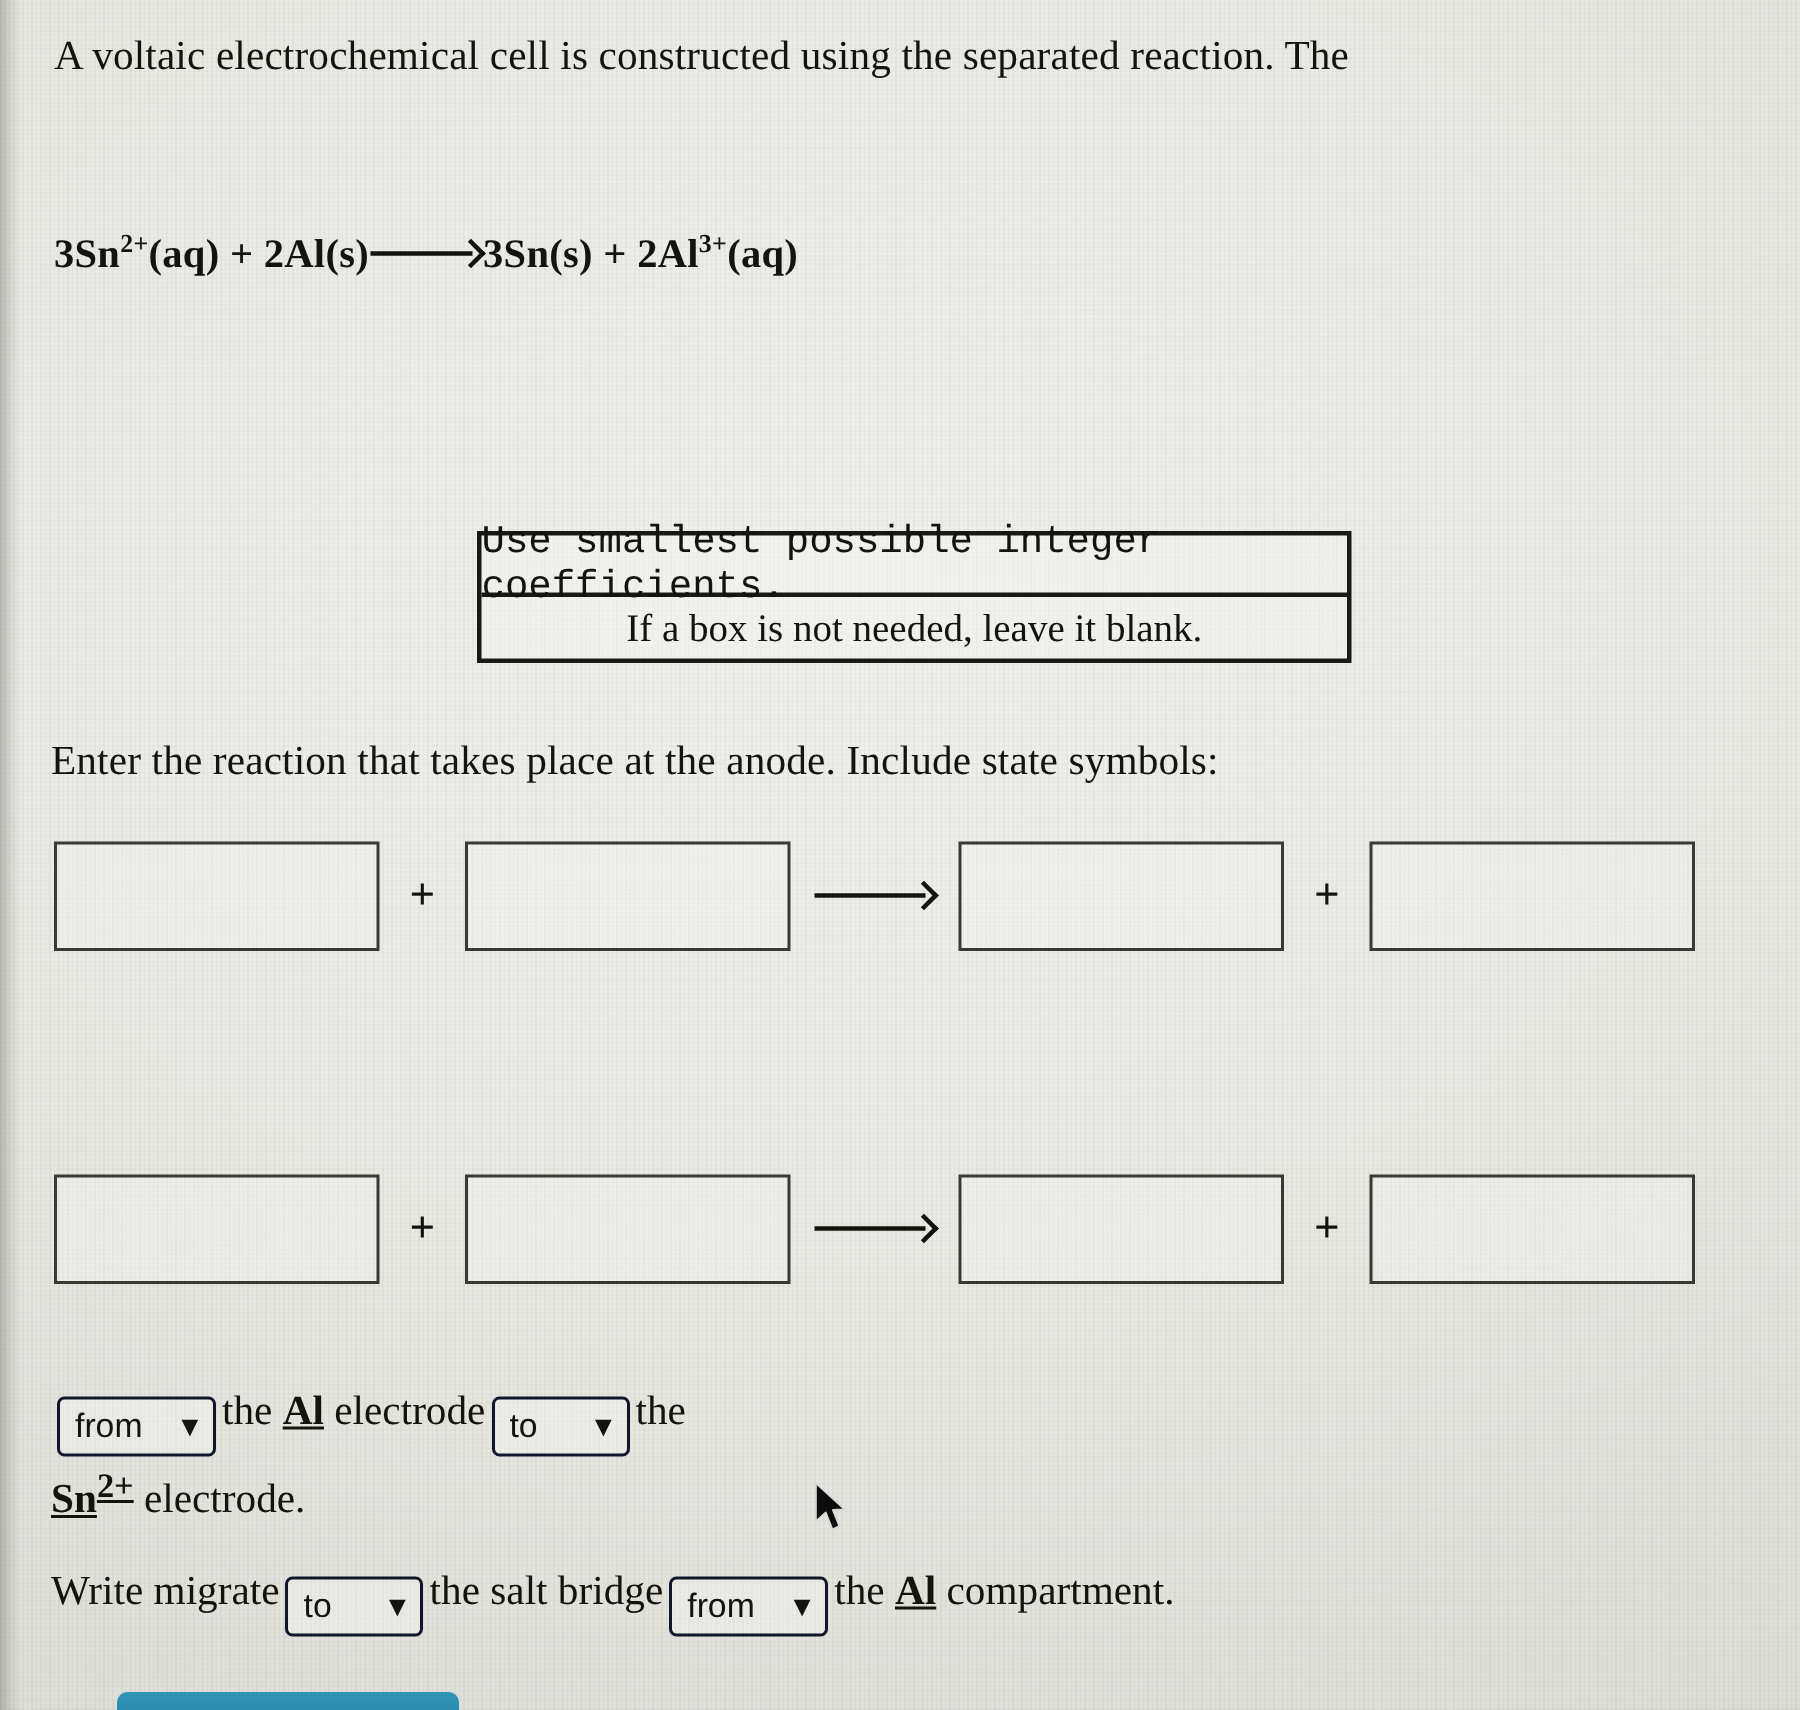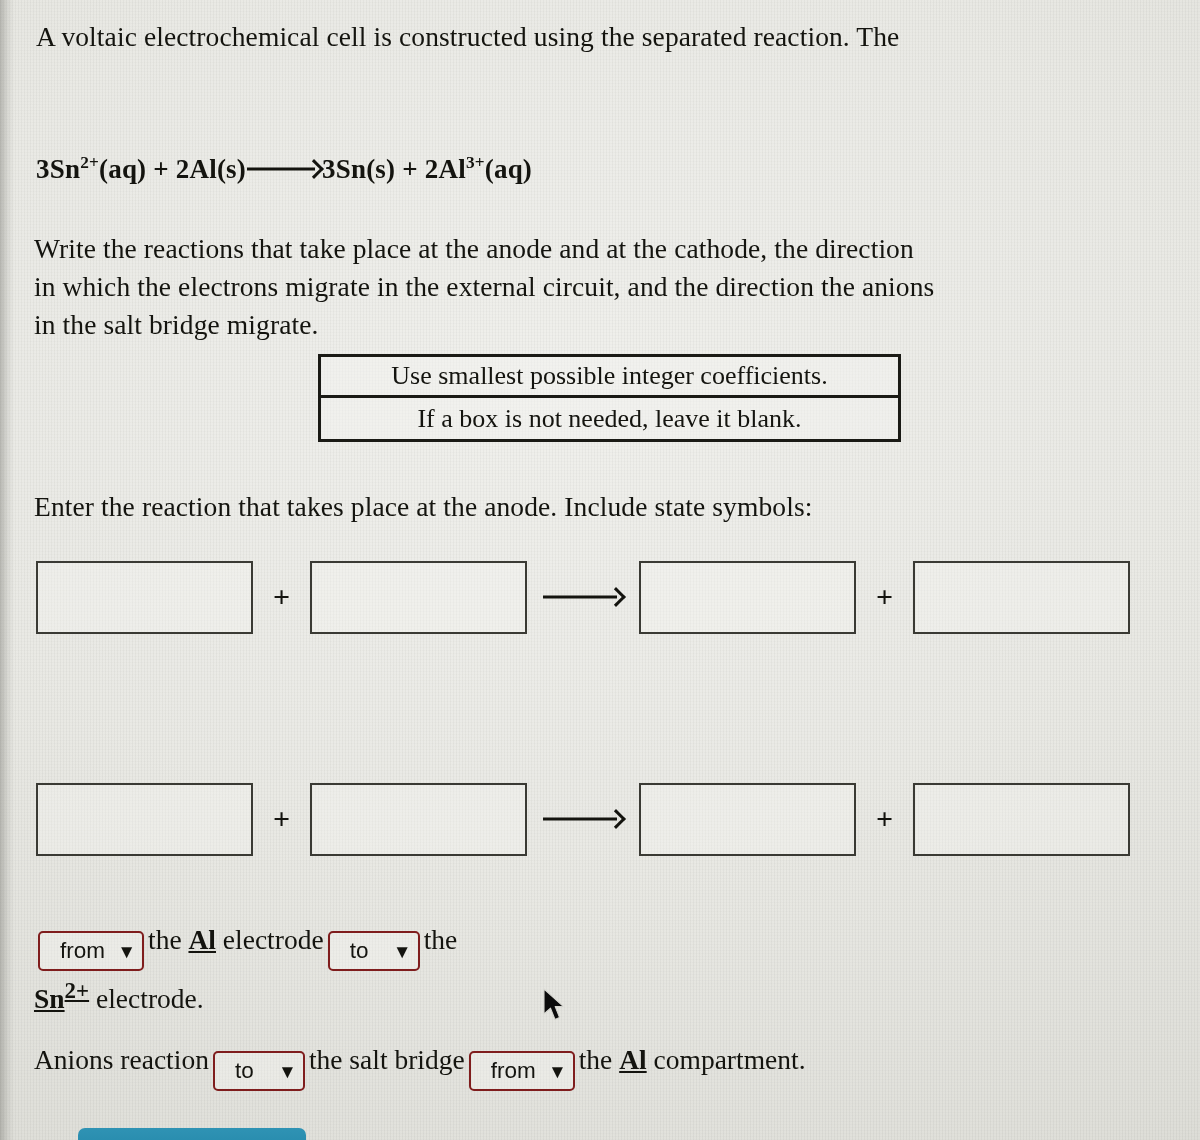--- a/index.html
+++ b/index.html
@@ -91,21 +91,21 @@
     background: rgba(245,245,241,0.45);
   }
   .note-row {
     height: 41px;
     display: flex;
     align-items: center;
     justify-content: center;
     font-size: 26px;
     box-sizing: border-box;
   }
-  .note-row.first { border-bottom: 3px solid #1a1a15; }
+  .note-row.first { border-bottom: 3px solid #1a1a15; font-family: Liberation Mono, monospace; }
 
   
   .answer-row {
     position: absolute;
     left: 36px;
     width: 1145px;
     height: 78px;
     display: flex;
     align-items: center;
   }
@@ -139,27 +139,27 @@
     font-size: 27.5px;
     line-height: 40px;
   }
   .stmt .seg { vertical-align: baseline; }
   .bold { font-weight: bold; text-decoration: underline; }
 
   .dropdown {
     display: inline-flex;
     align-items: center;
     justify-content: space-between;
-    border: 2px solid #7f1d1d;
+    border: 2px solid #0f172a;
     border-radius: 5px;
     background: rgba(249,249,245,0.35);
     font-family: "Liberation Sans", "DejaVu Sans", sans-serif;
     font-size: 22.5px;
     height: 40px;
-    padding: 0 6px 0 20px;
+    padding: 0 6px 0 10px;
     box-sizing: border-box;
     vertical-align: -9px;
     margin: 0 4px;
     color: #14140f;
   }
   .dropdown.narrow { width: 106px; }
   .dropdown.wide { width: 92px; }
   .dd-caret {
     font-weight: bold;
     font-size: 19px;
@@ -197,27 +197,20 @@
 
   <div class="para" style="left:36px; top:18px; width:1160px;">
     <span>A voltaic electrochemical cell is constructed using the separated reaction. The</span>
     <br>
   </div>
 
   <div class="equation" style="left:36px; top:138px;">
     <span>3Sn</span><sup>2+</sup><span>(aq)</span><span> + </span><span>2Al(s)</span><span class="long-arrow"></span><span>3Sn(s)</span><span> + </span><span>2Al</span><sup>3+</sup><span>(aq)</span>
   </div>
 
-  <div class="para" style="left:34px; top:230px; width:1165px;">
-    <span>Write the reactions that take place at the anode and at the cathode, the direction</span>
-    <br>
-    <span>in which the electrons migrate in the external circuit, and the direction the anions</span>
-    <br>
-    <span>in the salt bridge migrate.</span>
-  </div>
 
   <div id="note-box">
     <div class="note-row first">Use smallest possible integer coefficients.</div>
     <div class="note-row">If a box is not needed, leave it blank.</div>
   </div>
 
   <div class="para" style="left:34px; top:488px;">Enter the reaction that takes place at the anode. Include state symbols:</div>
 
   <div class="answer-row" style="top:558px;">
     <div class="ans-box"></div>
@@ -253,21 +246,21 @@
     <span class="seg">electrode</span><span class="dropdown wide">
         <span>to</span>
         <span class="dd-caret">▼</span>
       </span><span class="seg">the</span>
     <br>
     <span class="seg bold">Sn</span><sup class="bold">2+</sup>
     <span class="seg">electrode.</span>
   </div>
 
   <div class="stmt" style="left:34px; top:1040px; width:1160px;">
-    <span class="seg">Anions reaction</span><span class="dropdown wide">
+    <span class="seg">Write migrate</span><span class="dropdown wide">
         <span>to</span>
         <span class="dd-caret">▼</span>
       </span><span class="seg">the salt bridge</span><span class="dropdown narrow">
         <span>from</span>
         <span class="dd-caret">▼</span>
       </span><span class="seg">the</span>
     <span class="seg bold">Al</span>
     <span class="seg">compartment.</span>
   </div>
 

